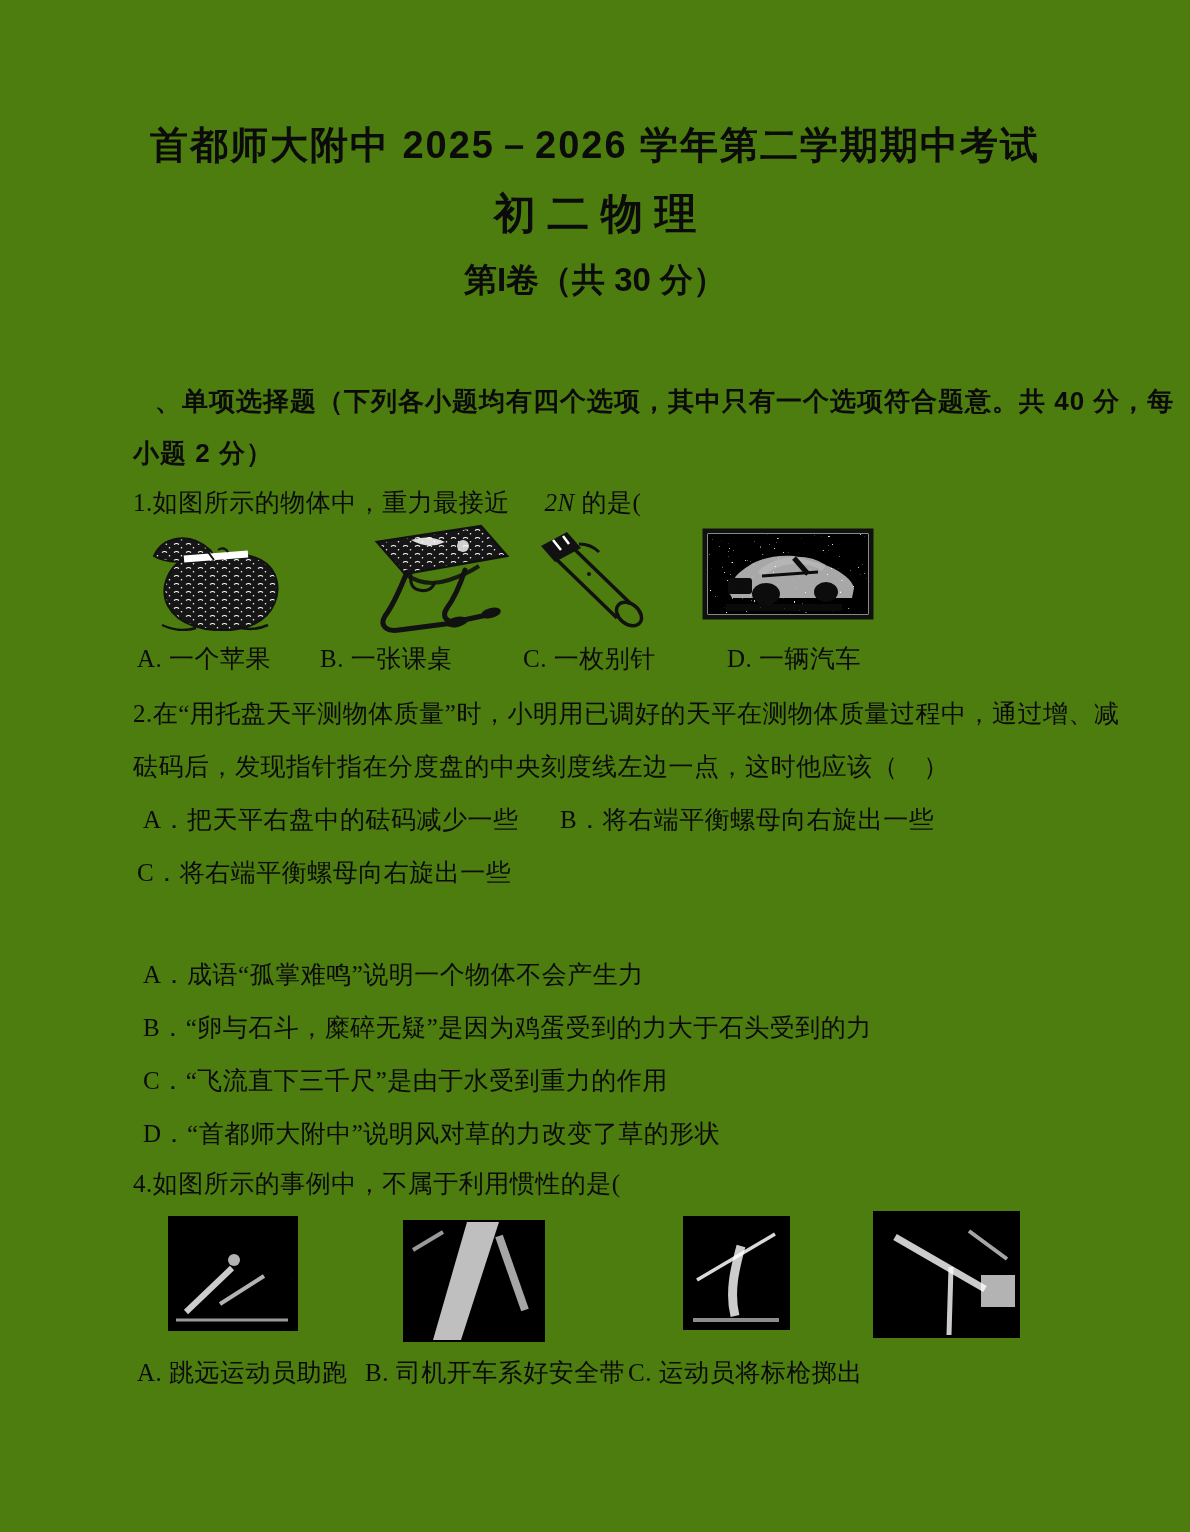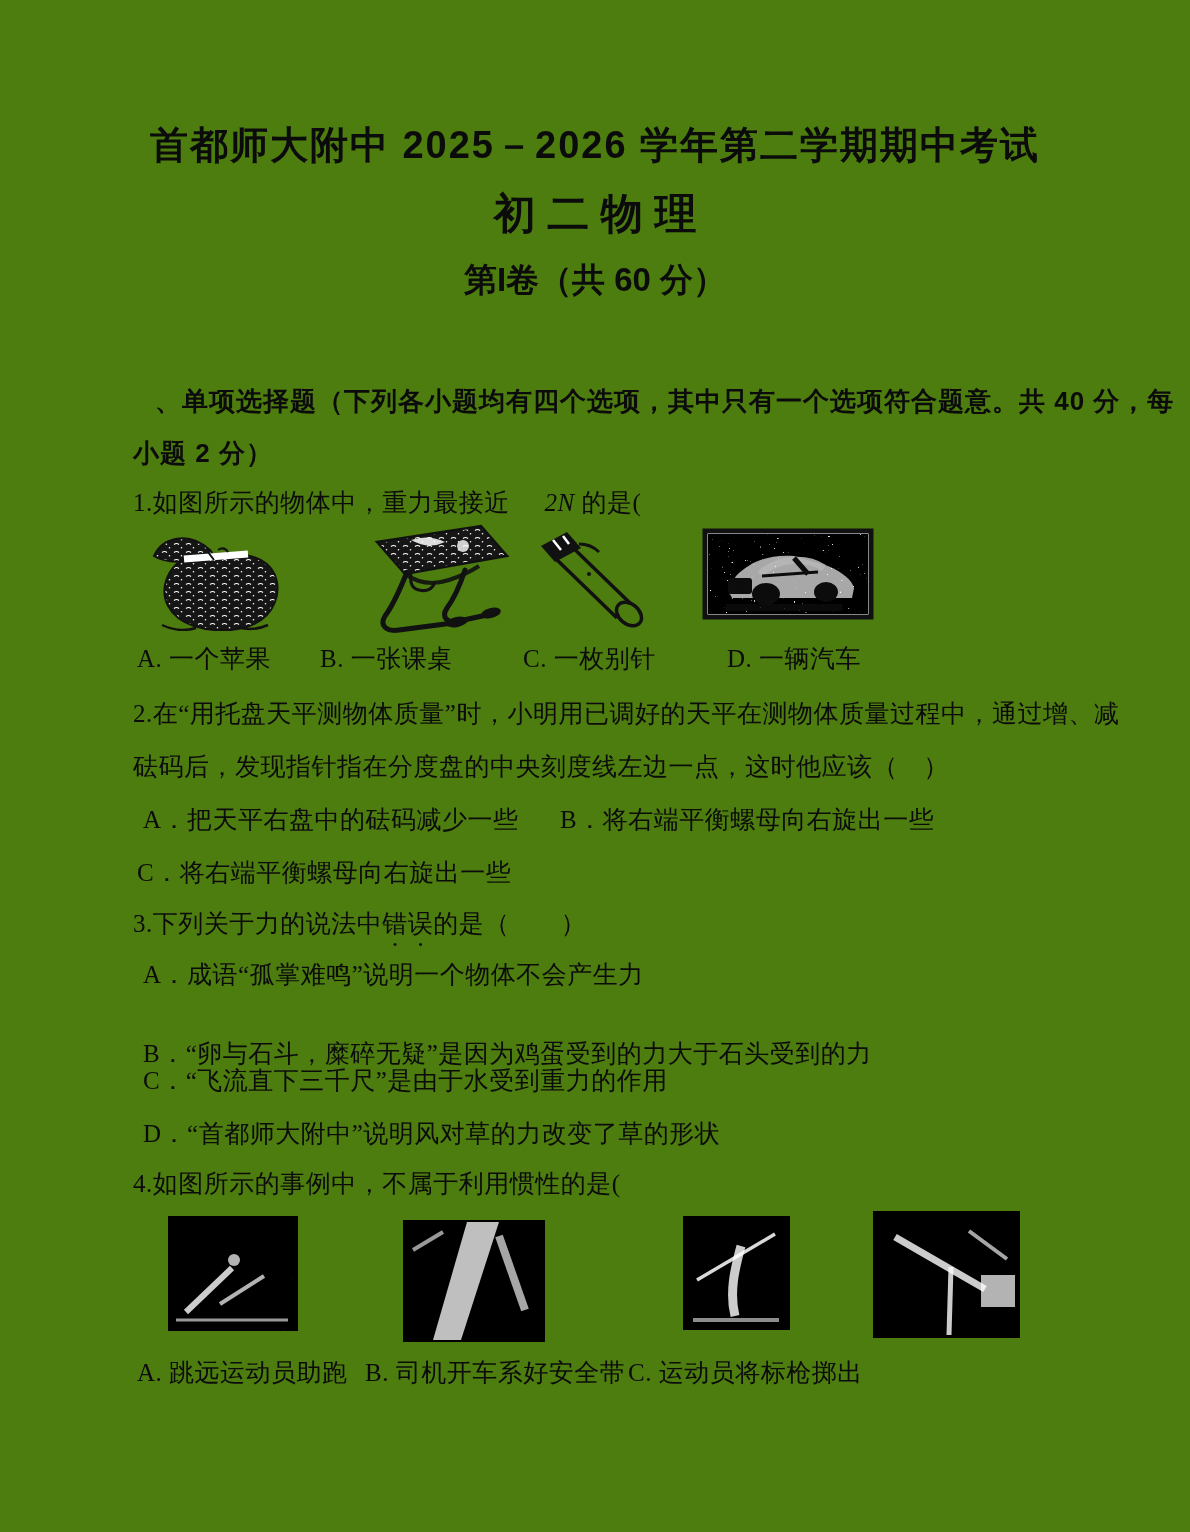--- a/index.html
+++ b/index.html
@@ -29,21 +29,21 @@
   .ital { font-style:italic;margin-left:28px; }
   .footer { font-size:22px; letter-spacing:1px; }
 </style>
 </head>
 <body>
 
 <div class="page">
 
   <div class="abs centered h-title" style="top:120px;">首都师大附中 2025－2026 学年第二学期期中考试</div>
   <div class="abs centered h-sub" style="top:186px;">初 二 物 理</div>
-  <div class="abs centered h-sec" style="top:258px;">第I卷（共 60 分）</div>
+  <div class="abs centered h-sec" style="top:258px;">第I卷（共 30 分）</div>
 
   <div class="abs instr" style="top:384px; left:155px;">、单项选择题（下列各小题均有四个选项，其中只有一个选项符合题意。共 40 分，每</div>
   <div class="abs instr" style="top:436px; left:133px;">小题 2 分）</div>
 
   <div class="abs body-line" style="top:486px; left:133px;"><span>1.如图所示的物体中，重力最接近 </span><span class="ital">2N</span><span> 的是(</span></div>
 
   <div class="row" style="top:518px; height:122px;">
 
     <svg class="fig" style="left:15px; top:8px;" width="150" height="105" viewBox="0 0 150 105">
       <defs>
@@ -120,23 +120,22 @@
   <div class="abs body-line" style="top:697px; left:133px;">2.在“用托盘天平测物体质量”时，小明用已调好的天平在测物体质量过程中，通过增、减</div>
   <div class="abs body-line" style="top:750px; left:133px;">砝码后，发现指针指在分度盘的中央刻度线左边一点，这时他应该（　）</div>
   <div class="row" style="top:803px; height:36px;">
     <span class="opt" style="left:10px;">A．把天平右盘中的砝码减少一些</span>
     <span class="opt" style="left:427px;">B．将右端平衡螺母向右旋出一些</span>
   </div>
   <div class="row" style="top:856px; height:36px;">
     <span class="opt" style="left:4px;">C．将右端平衡螺母向右旋出一些</span>
   </div>
 
-  <div class="abs body-line" style="top:907px; left:133px;"><span>3.下列关于力的说法中</span><span class="emph">错误</span><span>的是（　　）</span></div>
   <div class="abs body-line" style="top:958px;  left:143px;">A．成语“孤掌难鸣”说明一个物体不会产生力</div>
-  <div class="abs body-line" style="top:1011px; left:143px;margin-top:26px;">B．“卵与石斗，糜碎无疑”是因为鸡蛋受到的力大于石头受到的力</div>
+  <div class="abs body-line" style="top:1011px; left:143px;">B．“卵与石斗，糜碎无疑”是因为鸡蛋受到的力大于石头受到的力</div>
   <div class="abs body-line" style="top:1064px; left:143px;">C．“飞流直下三千尺”是由于水受到重力的作用</div>
   <div class="abs body-line" style="top:1117px; left:143px;">D．“首都师大附中”说明风对草的力改变了草的形状</div>
 
   <div class="abs body-line" style="top:1167px; left:133px;">4.如图所示的事例中，不属于利用惯性的是(</div>
 
   <div class="row" style="top:1206px; height:136px;">
 
     <svg class="fig" style="left:35px; top:10px;" width="130" height="115" viewBox="0 0 130 115">
       <defs>
         <filter id="nzP1" x="0" y="0" width="100%" height="100%">

